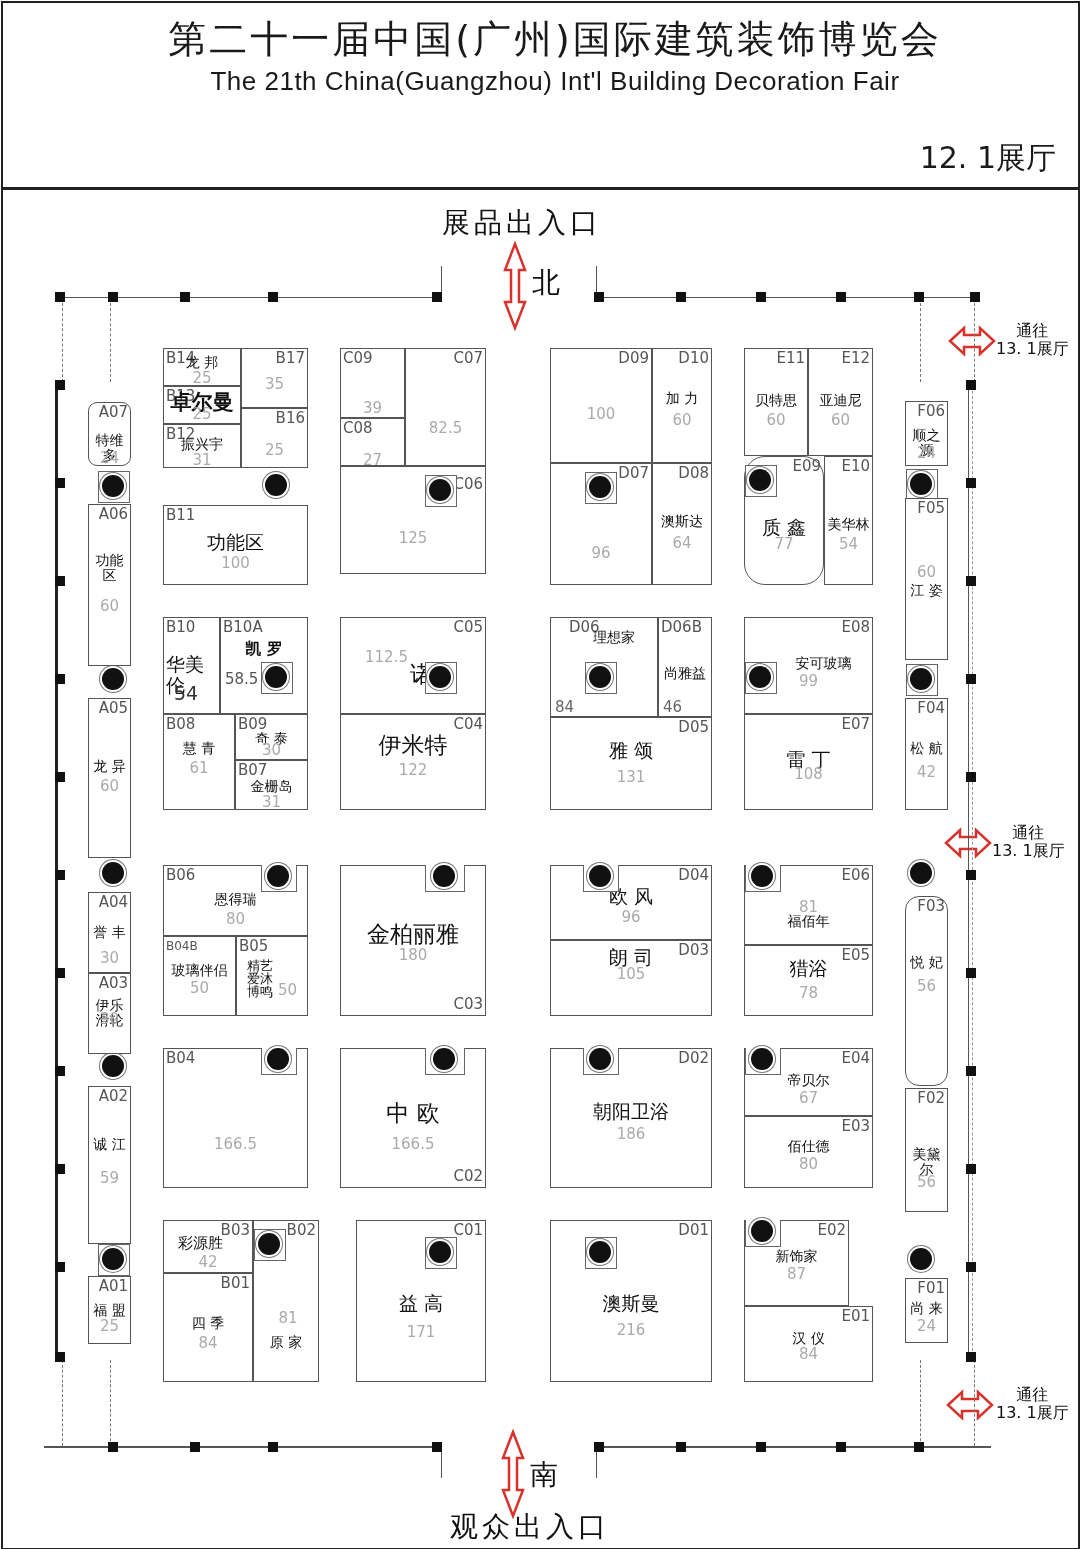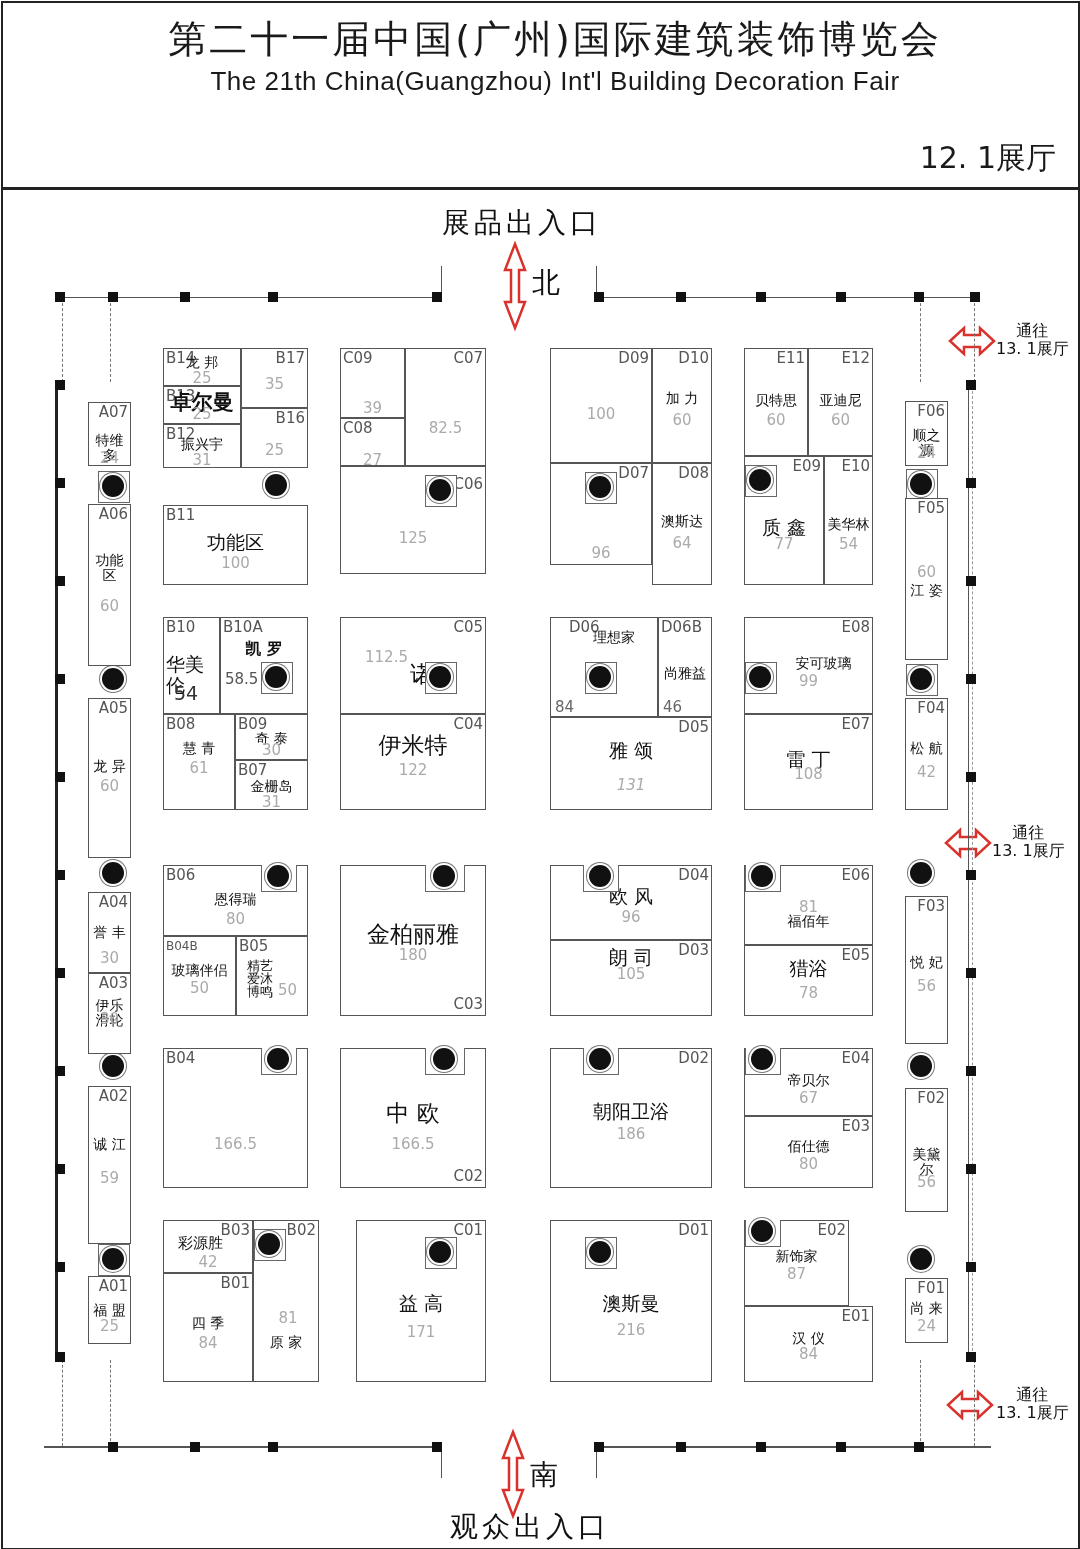--- a/index.html
+++ b/index.html
@@ -152,21 +152,21 @@
     <div class="ncol-box" style="left: 906px; top: 469px; width: 30px; height: 30px;"></div>
     <div class="ncol" style="left: 910px; top: 473px;"></div>
     <div class="ncol-box" style="left: 906px; top: 664px; width: 30px; height: 30px;"></div>
     <div class="ncol" style="left: 910px; top: 668px;"></div>
     <div class="ncol" style="left: 910px; top: 862px;"></div>
     <div class="ncol" style="left: 910px; top: 1055px;"></div>
     <div class="ncol" style="left: 910px; top: 1248px;"></div>
   </div>
 
 <div id="booths">
-    <div class="booth" style="left: 88px; top: 402px; width: 43px; height: 64px;">
+    <div class="booth" style="left: 88px; top: 402px; width: 43px; height: 64px; border-radius: 9px;">
       <span class="bid" style="right: 2px; top: 2px;">A07</span>
       <div class="bname" style="top: 30px;">特维多</div>
       <div class="barea" style="top: 48px;">24</div>
     </div>
     <div class="booth" style="left: 88px; top: 504px; width: 43px; height: 162px;">
       <span class="bid" style="right: 2px; top: 2px;">A06</span>
       <div class="bname" style="top: 48px;">功能区</div>
       <div class="barea" style="top: 94px;">60</div>
     </div>
     <div class="booth" style="left: 88px; top: 698px; width: 43px; height: 160px;">
@@ -288,53 +288,53 @@
       <div class="ncol" style="left: 38px; top: 48px;"></div>
     </div>
     <div class="booth" style="left: 658px; top: 617px; width: 54px; height: 100px;">
       <span class="bid" style="left: 2px; top: 2px;">D06B</span>
       <div class="bname" style="top: 48px;">尚雅益</div>
       <div class="barea" style="top: 82px; text-align: right; left: 4px; right: auto; color: rgb(102, 102, 102);">46</div>
     </div>
     <div class="booth mid" style="left: 550px; top: 717px; width: 162px; height: 93px;">
       <span class="bid" style="right: 2px; top: 2px;">D05</span>
       <div class="bname" style="top: 22px;">雅 颂</div>
-      <div class="barea" style="top: 60px; font-style: italic;">131</div>
+      <div class="barea" style="top: 52px;">131</div>
     </div>
     <div class="booth" style="left: 550px; top: 348px; width: 102px; height: 115px;">
       <span class="bid" style="right: 2px; top: 2px;">D09</span>
       <div class="barea" style="top: 58px;">100</div>
     </div>
     <div class="booth" style="left: 652px; top: 348px; width: 60px; height: 115px;">
       <span class="bid" style="right: 2px; top: 2px;">D10</span>
       <div class="bname" style="top: 42px;">加 力</div>
       <div class="barea" style="top: 64px;">60</div>
     </div>
-    <div class="booth" style="left: 550px; top: 463px; width: 102px; height: 102px;">
+    <div class="booth" style="left: 550px; top: 463px; width: 102px; height: 122px;">
       <span class="bid" style="right: 2px; top: 2px;">D07</span>
       <div class="barea" style="top: 82px;">96</div>
       <div class="ncol-box" style="left: 34px; top: 8px; width: 30px; height: 30px;"></div>
       <div class="ncol" style="left: 38px; top: 12px;"></div>
     </div>
     <div class="booth" style="left: 652px; top: 463px; width: 60px; height: 122px;">
       <span class="bid" style="right: 2px; top: 2px;">D08</span>
       <div class="bname" style="top: 50px;">澳斯达</div>
       <div class="barea" style="top: 72px;">64</div>
     </div>
     <div class="booth" style="left: 744px; top: 348px; width: 64px; height: 108px;">
       <span class="bid" style="right: 2px; top: 2px;">E11</span>
       <div class="bname" style="top: 44px;">贝特思</div>
       <div class="barea" style="top: 64px;">60</div>
     </div>
     <div class="booth" style="left: 808px; top: 348px; width: 65px; height: 108px;">
       <span class="bid" style="right: 2px; top: 2px;">E12</span>
       <div class="bname" style="top: 44px;">亚迪尼</div>
       <div class="barea" style="top: 64px;">60</div>
     </div>
-    <div class="booth mid" style="left: 744px; top: 456px; width: 80px; height: 129px;">
+    <div class="booth mid" style="left: 744px; top: 456px; width: 80px; height: 129px; border-radius: 21px;">
       <span class="bid" style="right: 2px; top: 2px;">E09</span>
       <div class="bname" style="top: 60px;">质 鑫</div>
       <div class="barea" style="top: 80px;">77</div>
       <div class="ncol-box" style="left: 0px; top: 8px; width: 30px; height: 30px;"></div>
       <div class="ncol" style="left: 4px; top: 12px;"></div>
     </div>
     <div class="booth" style="left: 824px; top: 456px; width: 49px; height: 129px;">
       <span class="bid" style="right: 2px; top: 2px;">E10</span>
       <div class="bname" style="top: 60px;">美华林</div>
       <div class="barea" style="top: 80px;">54</div>
@@ -359,21 +359,21 @@
     <div class="booth" style="left: 905px; top: 498px; width: 43px; height: 162px;">
       <span class="bid" style="right: 2px; top: 2px;">F05</span>
       <div class="bname" style="top: 84px;">江 姿</div>
       <div class="barea" style="top: 66px;">60</div>
     </div>
     <div class="booth" style="left: 905px; top: 698px; width: 43px; height: 112px;">
       <span class="bid" style="right: 2px; top: 2px;">F04</span>
       <div class="bname" style="top: 42px;">松 航</div>
       <div class="barea" style="top: 66px;">42</div>
     </div>
-    <div class="booth" style="left: 905px; top: 896px; width: 43px; height: 148px;">
+    <div class="booth" style="left: 905px; top: 896px; width: 43px; height: 190px; border-radius: 14px;">
       <span class="bid" style="right: 2px; top: 2px;">F03</span>
       <div class="bname" style="top: 58px;">悦 妃</div>
       <div class="barea" style="top: 82px;">56</div>
     </div>
     <div class="booth" style="left: 905px; top: 1088px; width: 43px; height: 124px;">
       <span class="bid" style="right: 2px; top: 2px;">F02</span>
       <div class="bname" style="top: 58px;">美黛尔</div>
       <div class="barea" style="top: 86px;">56</div>
     </div>
     <div class="booth" style="left: 905px; top: 1278px; width: 43px; height: 65px;">

